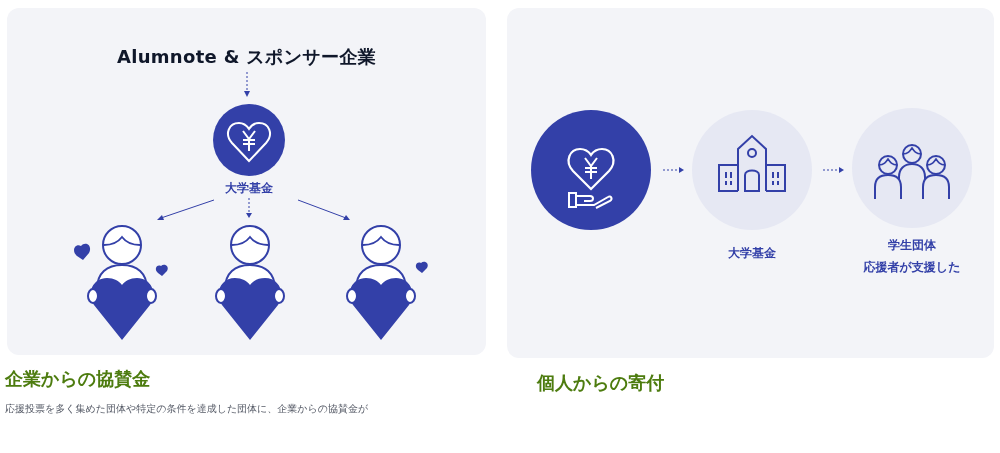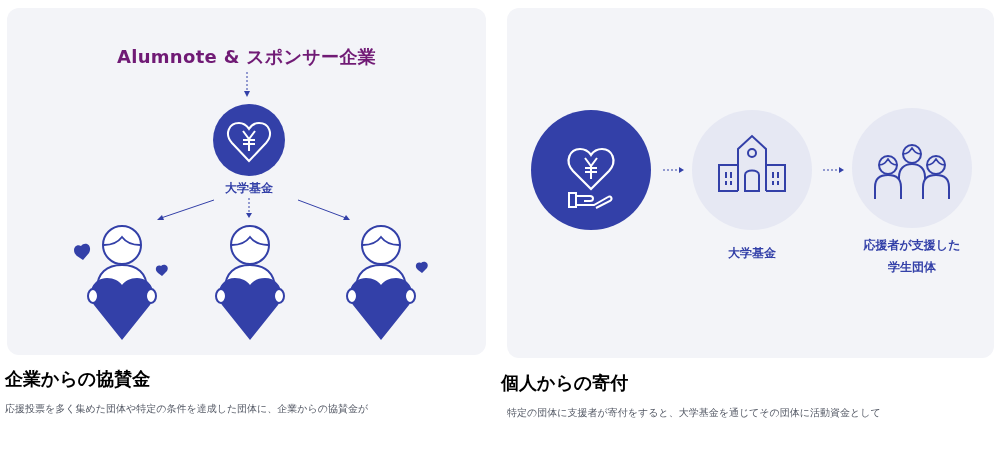--- a/index.html
+++ b/index.html
@@ -1,23 +1,23 @@
 <!DOCTYPE html>
 <html><head>
 <meta charset="utf-8">
 <style>
   html,body{margin:0;padding:0;background:#ffffff;}
   body{width:1000px;height:453px;position:relative;overflow:hidden;font-family:"DejaVu Sans","Liberation Sans",sans-serif;}
   .card{position:absolute;background:#f3f4f8;border-radius:12px;}
   #card-left{left:7px;top:8px;width:479px;height:347px;}
   #card-right{left:507px;top:8px;width:487px;height:350px;}
   .abs{position:absolute;}
-  .top-title{position:absolute;left:0;width:479px;top:37px;text-align:center;color:#701a75;font-weight:bold;font-size:18px;letter-spacing:0.3px;}
+  .top-title{position:absolute;left:0;width:479px;top:37px;text-align:center;color:#0f172a;font-weight:bold;font-size:18px;letter-spacing:0.3px;}
   .center-label{position:absolute;text-align:center;color:#3340a8;font-weight:bold;font-size:12px;}
-  .section-title{position:absolute;color:#000000;font-size:18px;font-weight:bold;}
+  .section-title{position:absolute;color:#4d7c0f;font-size:18px;font-weight:bold;}
   .section-desc{position:absolute;color:#555a66;font-size:10px;line-height:18px;}
   .flow-label{position:absolute;text-align:center;color:#3340a8;font-weight:bold;font-size:12px;line-height:22px;}
   svg{display:block;}
 </style>
 </head>
 <body>
 
 <div id="card-left" class="card">
   <div class="top-title">Alumnote &amp; スポンサー企業</div>
 
@@ -114,21 +114,20 @@
     <path d="M52 47 C57 47 59 44 61 41 C63 44 65 47 70 47" fill="none" stroke="#3340a8" stroke-width="1.6"></path>
     <path d="M48 82 L48 70 C48 62 53 57 61 57 C69 57 74 62 74 70 L74 82" fill="none" stroke="#3340a8" stroke-width="2"></path>
     <circle cx="37" cy="58" r="9" fill="#e6e8f3" stroke="#3340a8" stroke-width="2"></circle>
     <path d="M28 58 C33 58 35 55 37 52 C39 55 41 58 46 58" fill="none" stroke="#3340a8" stroke-width="1.6"></path>
     <path d="M24 92 L24 80 C24 72 29 68 37 68 C45 68 50 72 50 80 L50 92" fill="#e6e8f3" stroke="#3340a8" stroke-width="2"></path>
     <circle cx="85" cy="58" r="9" fill="#e6e8f3" stroke="#3340a8" stroke-width="2"></circle>
     <path d="M76 58 C81 58 83 55 85 52 C87 55 89 58 94 58" fill="none" stroke="#3340a8" stroke-width="1.6"></path>
     <path d="M72 92 L72 80 C72 72 77 68 85 68 C93 68 98 72 98 80 L98 92" fill="#e6e8f3" stroke="#3340a8" stroke-width="2"></path>
   </svg>
   <div class="flow-label" style="left:335px;top:226px;width:140px;">
+    <div>学生団体</div>
     <div>応援者が支援した</div>
-    <div>学生団体</div>
   </div>
 </div>
 
-<div class="section-title" style="left:501px;top:371px;text-align:center;">個人からの寄付</div>
+<div class="section-title" style="left:537px;top:371px;text-align:center;">個人からの寄付</div>
 <div class="section-desc" style="left:507px;top:404px;width:493px;">
-  <div>特定の団体に支援者が寄付をすると、大学基金を通じてその団体に活動資金として</div>
 </div>
 
 </body></html>

